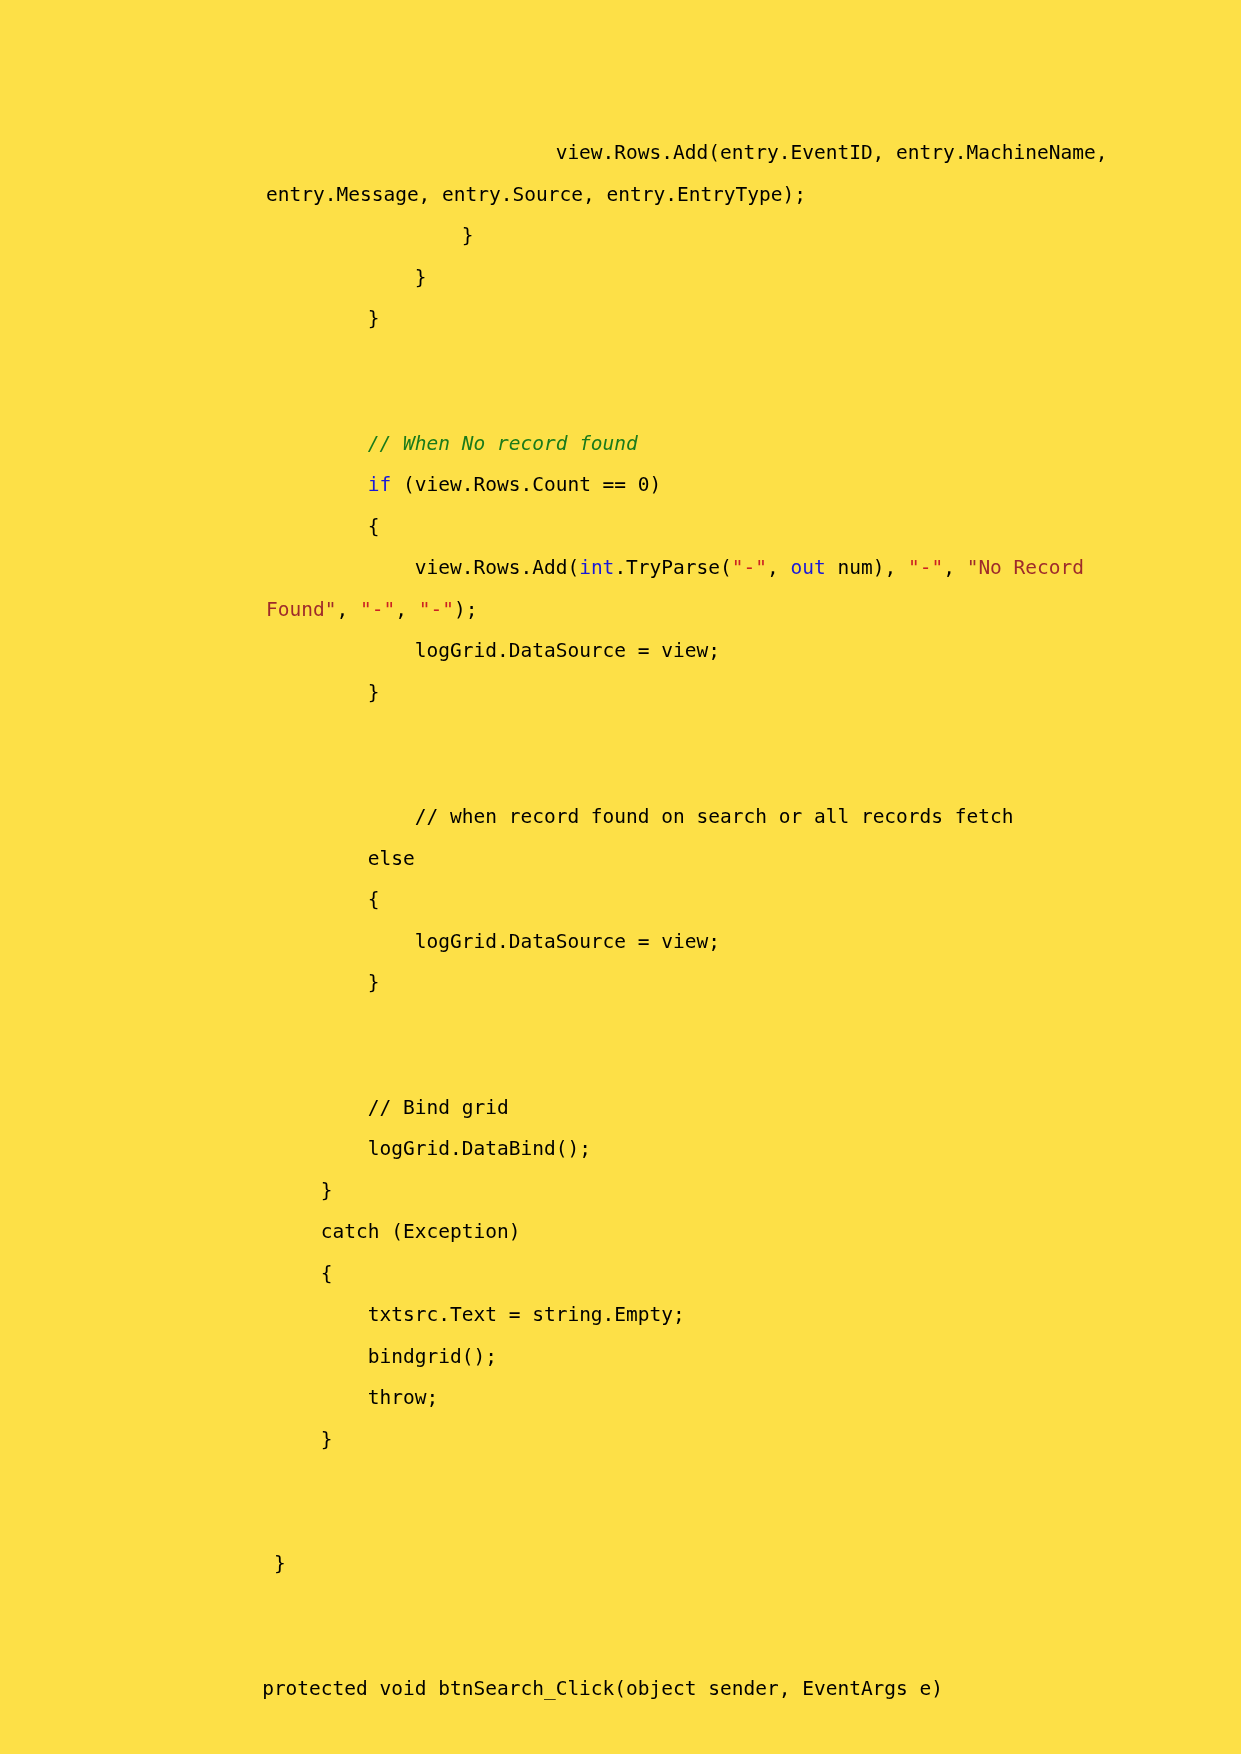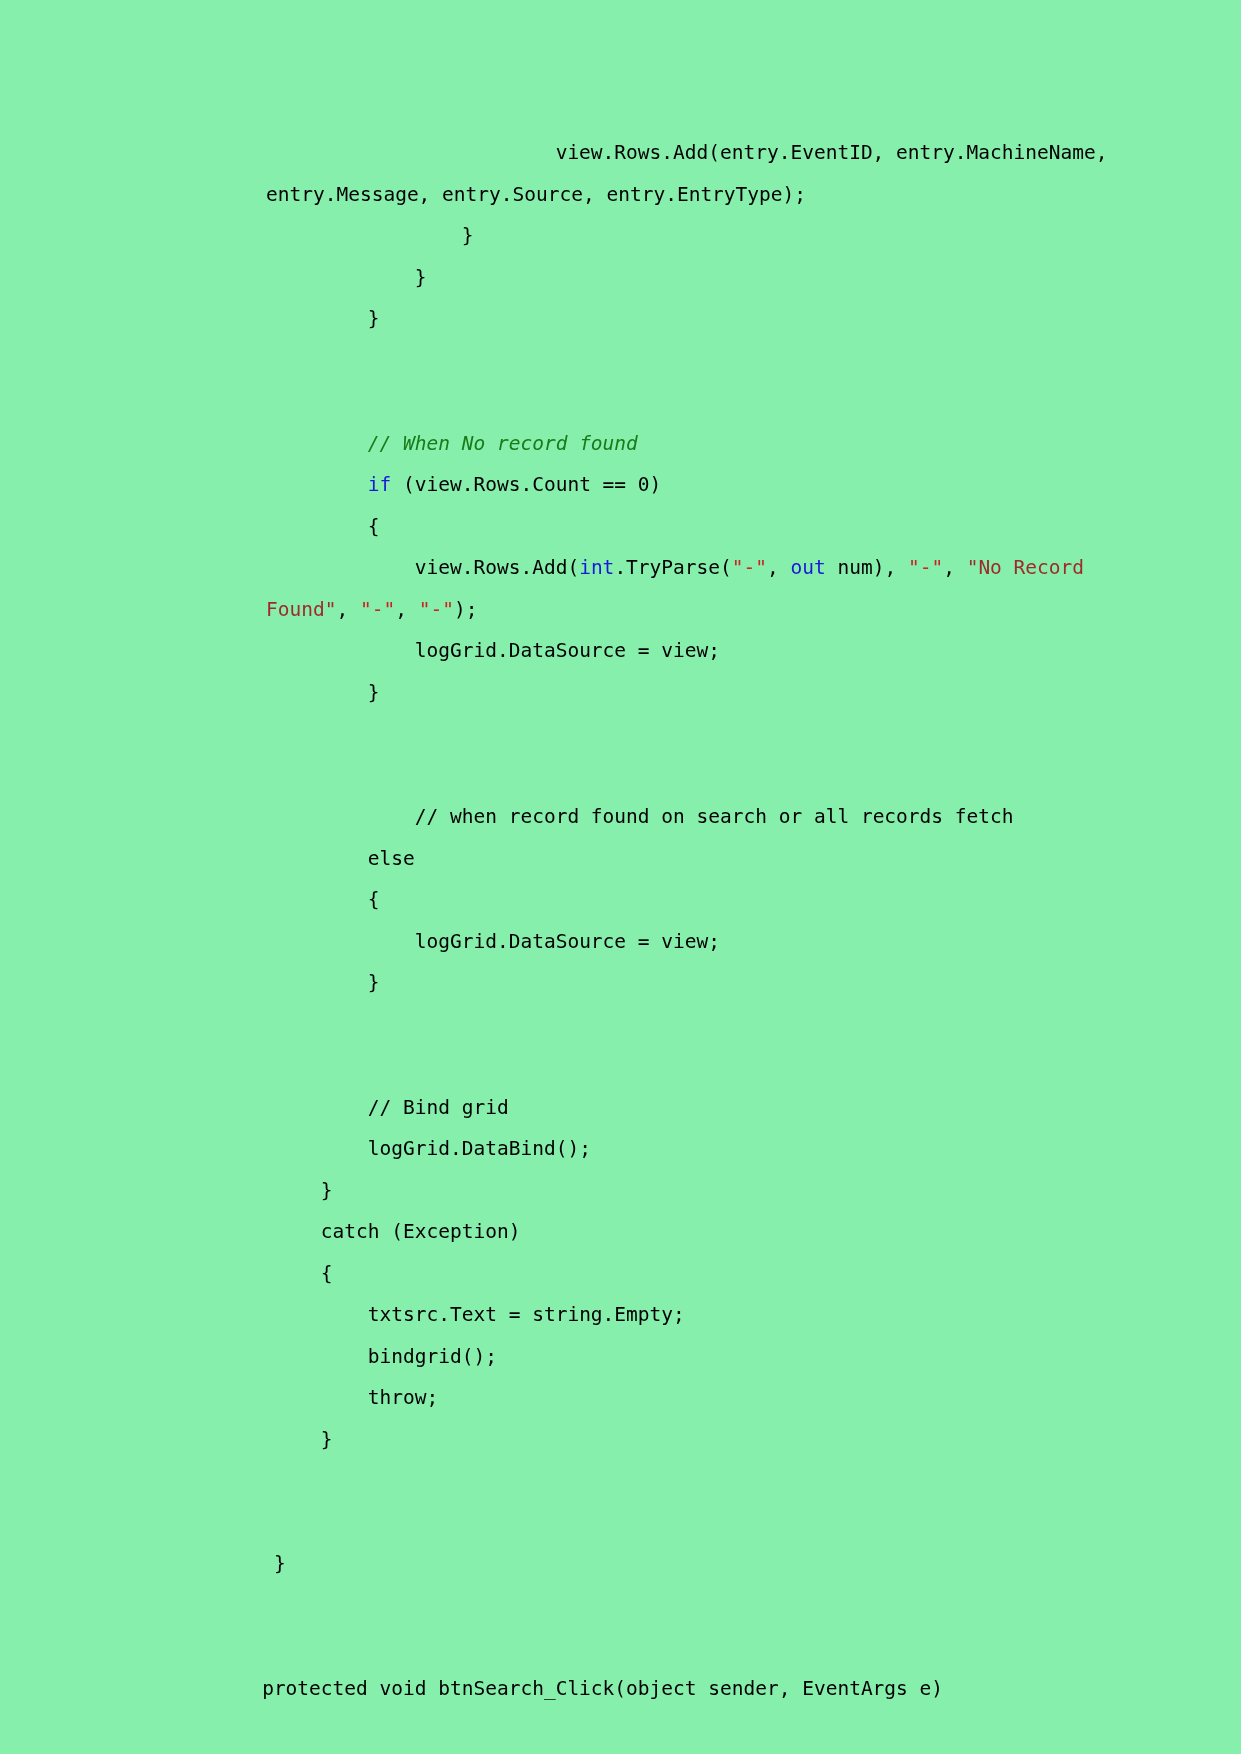--- a/index.html
+++ b/index.html
@@ -9,21 +9,21 @@
   }
   body {
     width: 1241px;
     height: 1754px;
     font-family: "DejaVu Sans Mono", "Liberation Mono", monospace;
   }
   .page {
     position: relative;
     width: 1241px;
     height: 1754px;
-    background: #86efac;
+    background: #fde047;
     box-sizing: border-box;
     padding: 132px 128px 0 133px;
   }
   .code-block {
     font-family: "DejaVu Sans Mono", "Liberation Mono", monospace;
     font-size: 19.5px;
     line-height: 41.5px;
     color: #000000;
     white-space: pre-wrap;
     word-break: normal;

